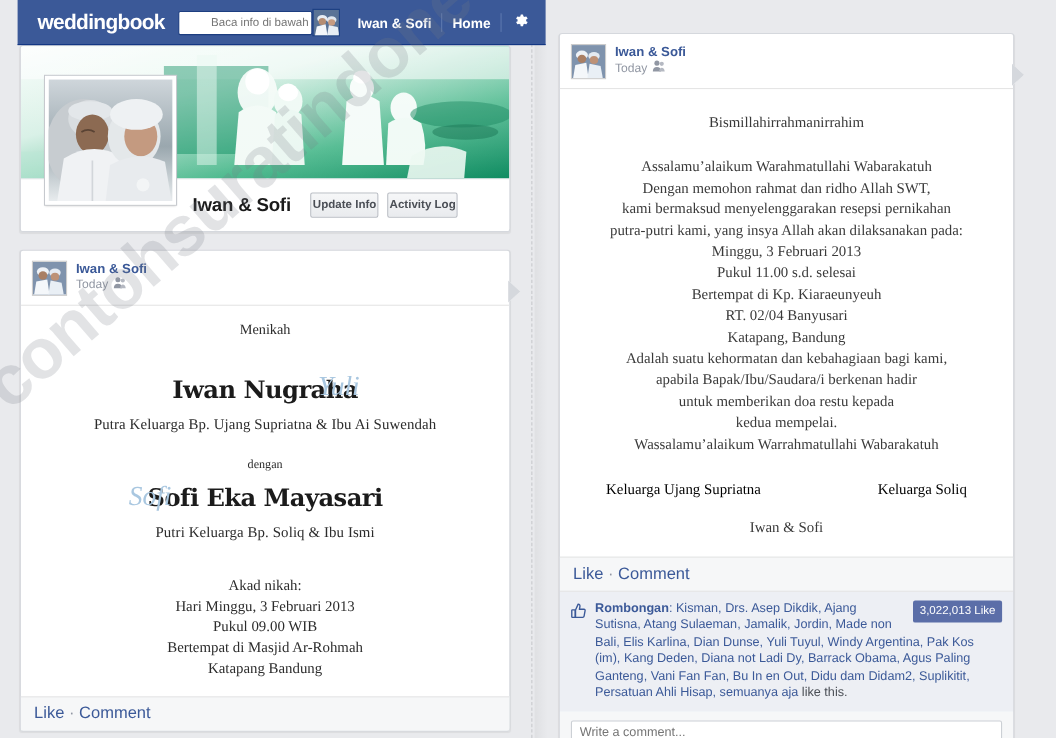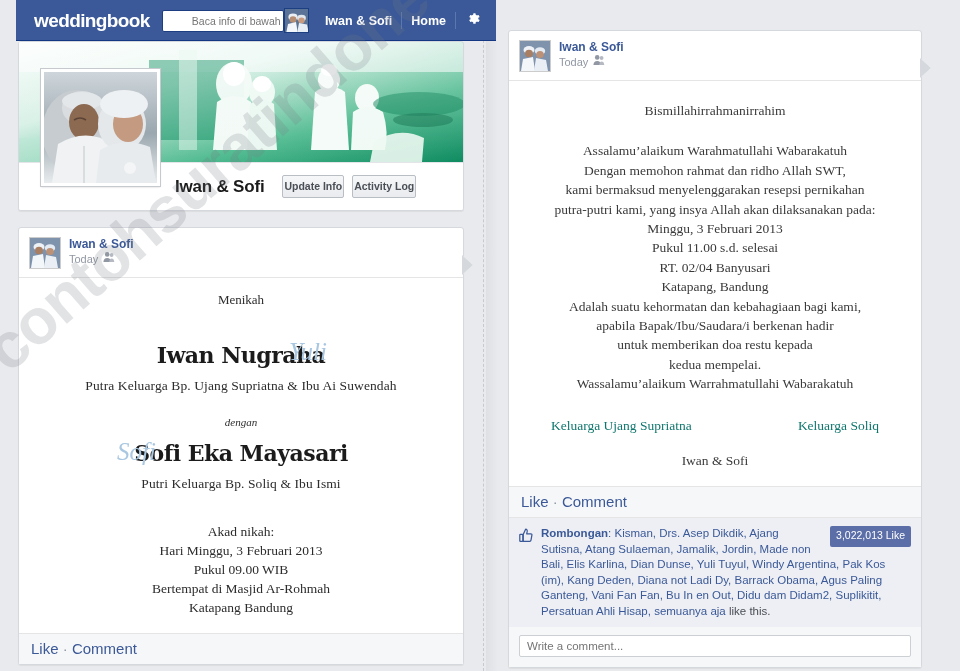--- a/index.html
+++ b/index.html
@@ -203,21 +203,21 @@
   }
   .bride-name {
     font-family: "DejaVu Serif", serif;
     font-weight: 700;
     font-size: 22px;
     letter-spacing: -0.5px;
     color: #1b1b1b;
     display: inline-block;
   }
   .parents { font-size: 13.5px; letter-spacing: 0.1px; }
-  .dengan { font-style: italic; font-size: 11px; margin: 22px 0 12px; }
+  .dengan { font-size: 11px; margin: 22px 0 12px; }
   .akad-block { margin-top: 30px; font-size: 13.5px; line-height: 19px; }
 
   .post-actions {
     border-top: 1px solid #e5e5e5;
     background: #f6f7f8;
     padding: 6px 12px 7px;
     font-size: 15px;
     color: #9197a3;
   }
   .post-actions a { color: #3b5998; text-decoration: none; cursor: pointer; }
@@ -259,21 +259,21 @@
     text-align: center;
     color: #3a3a3a;
     font-family: "Liberation Serif", serif;
     font-size: 13.5px;
     line-height: 19.4px;
   }
   .sig-row {
     display: flex; justify-content: space-between;
     margin-top: 24px; padding: 0 28px;
     font-family: "Liberation Serif", serif;
-    font-size: 13.5px; color: #0f766e;
+    font-size: 13.5px; color: #000000;
   }
   .sig-center { margin-top: 17px; font-family:"Liberation Serif",serif; font-size:13.5px; color:#3a3a3a;}
 
   
   .likes-block {
     border-top: 1px solid #e5e5e5;
     background: #edeff4;
     padding: 8px 10px 8px 10px;
     display: flex; gap: 7px;
     position: relative;
@@ -509,20 +509,21 @@
     <div class="post-body" style="padding:20px 14px 16px;">
       <div class="inv2">Bismillahirrahmanirrahim</div>
       <div style="height:21px"></div>
       <div class="inv2">
         <div>Assalamu’alaikum Warahmatullahi Wabarakatuh</div>
         <div>Dengan memohon rahmat dan ridho Allah SWT,</div>
         <div>kami bermaksud menyelenggarakan resepsi pernikahan</div>
         <div>putra-putri kami, yang insya Allah akan dilaksanakan pada:</div>
         <div>Minggu, 3 Februari 2013</div>
         <div>Pukul 11.00 s.d. selesai</div>
+        <div>Bertempat di Kp. Kiaraeunyeuh</div>
         <div>RT. 02/04 Banyusari</div>
         <div>Katapang, Bandung</div>
         <div>Adalah suatu kehormatan dan kebahagiaan bagi kami,</div>
         <div>apabila Bapak/Ibu/Saudara/i berkenan hadir</div>
         <div>untuk memberikan doa restu kepada</div>
         <div>kedua mempelai.</div>
         <div>Wassalamu’alaikum Warrahmatullahi Wabarakatuh</div>
       </div>
 
       <div class="sig-row">

